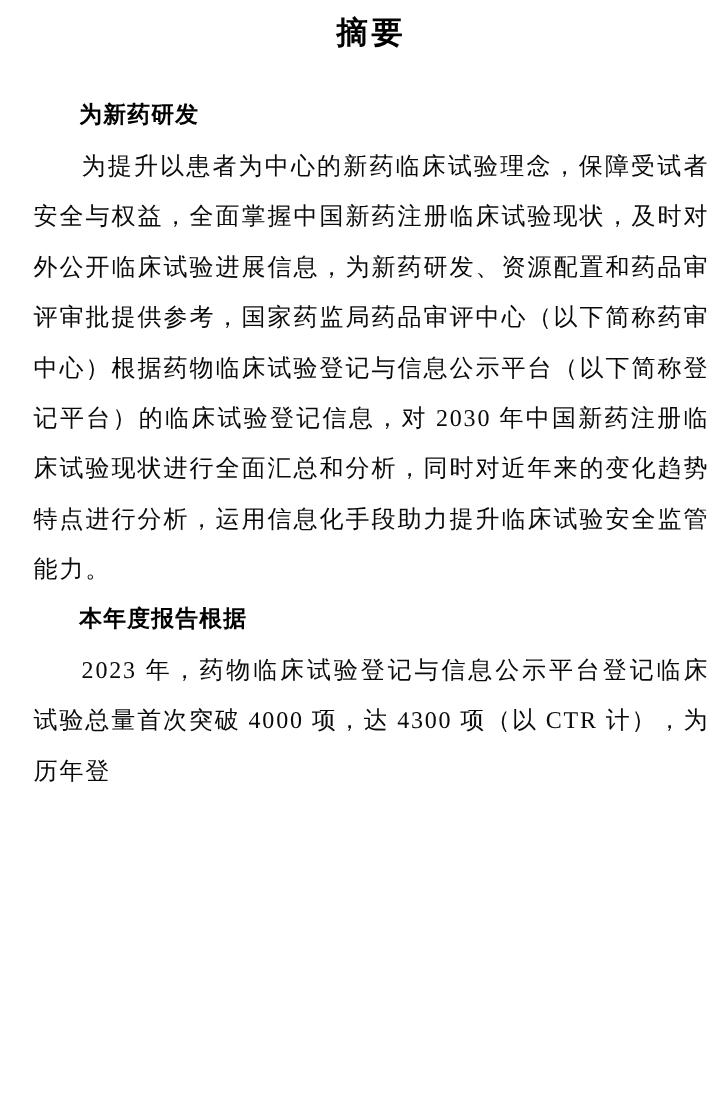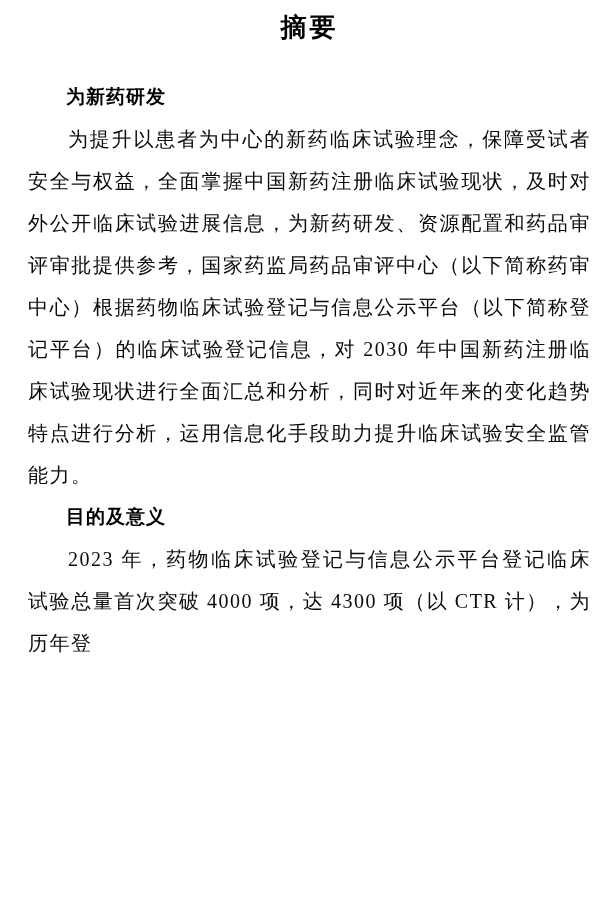--- a/index.html
+++ b/index.html
@@ -67,17 +67,17 @@
 
   <h1 class="doc-title">摘要</h1>
 
   <section>
     <h2 class="section-heading">为新药研发</h2>
     <p class="body-para">为提升以患者为中心的新药临床试验理念，保障受试者安全与权益，全面掌握中国新药注册临床试验现状，及时对外公开临床试验进展信息，为新药研发、资源配置和药品审评审批提供参考，国家药监局药品审评中心（以下简称药审中心）根据药物临床试验登记与信息公示平台（以下简称登记平台）的临床试验登记信息，对 2030 年中国新药注册临床试验现状进行全面汇总和分析，同时对近年来的变化趋势特点进行分析，运用信息化手段助力提升临床试验安全监管能力。</p>
   </section>
 
 
   <section>
-    <h2 class="section-heading">目的及意义</h2>
+    <h2 class="section-heading">本年度报告根据</h2>
     <p class="body-para">2023 年，药物临床试验登记与信息公示平台登记临床试验总量首次突破 4000 项，达 4300 项（以 CTR 计），为历年登</p>
   </section>
 
 </div>
 
 </body></html>

